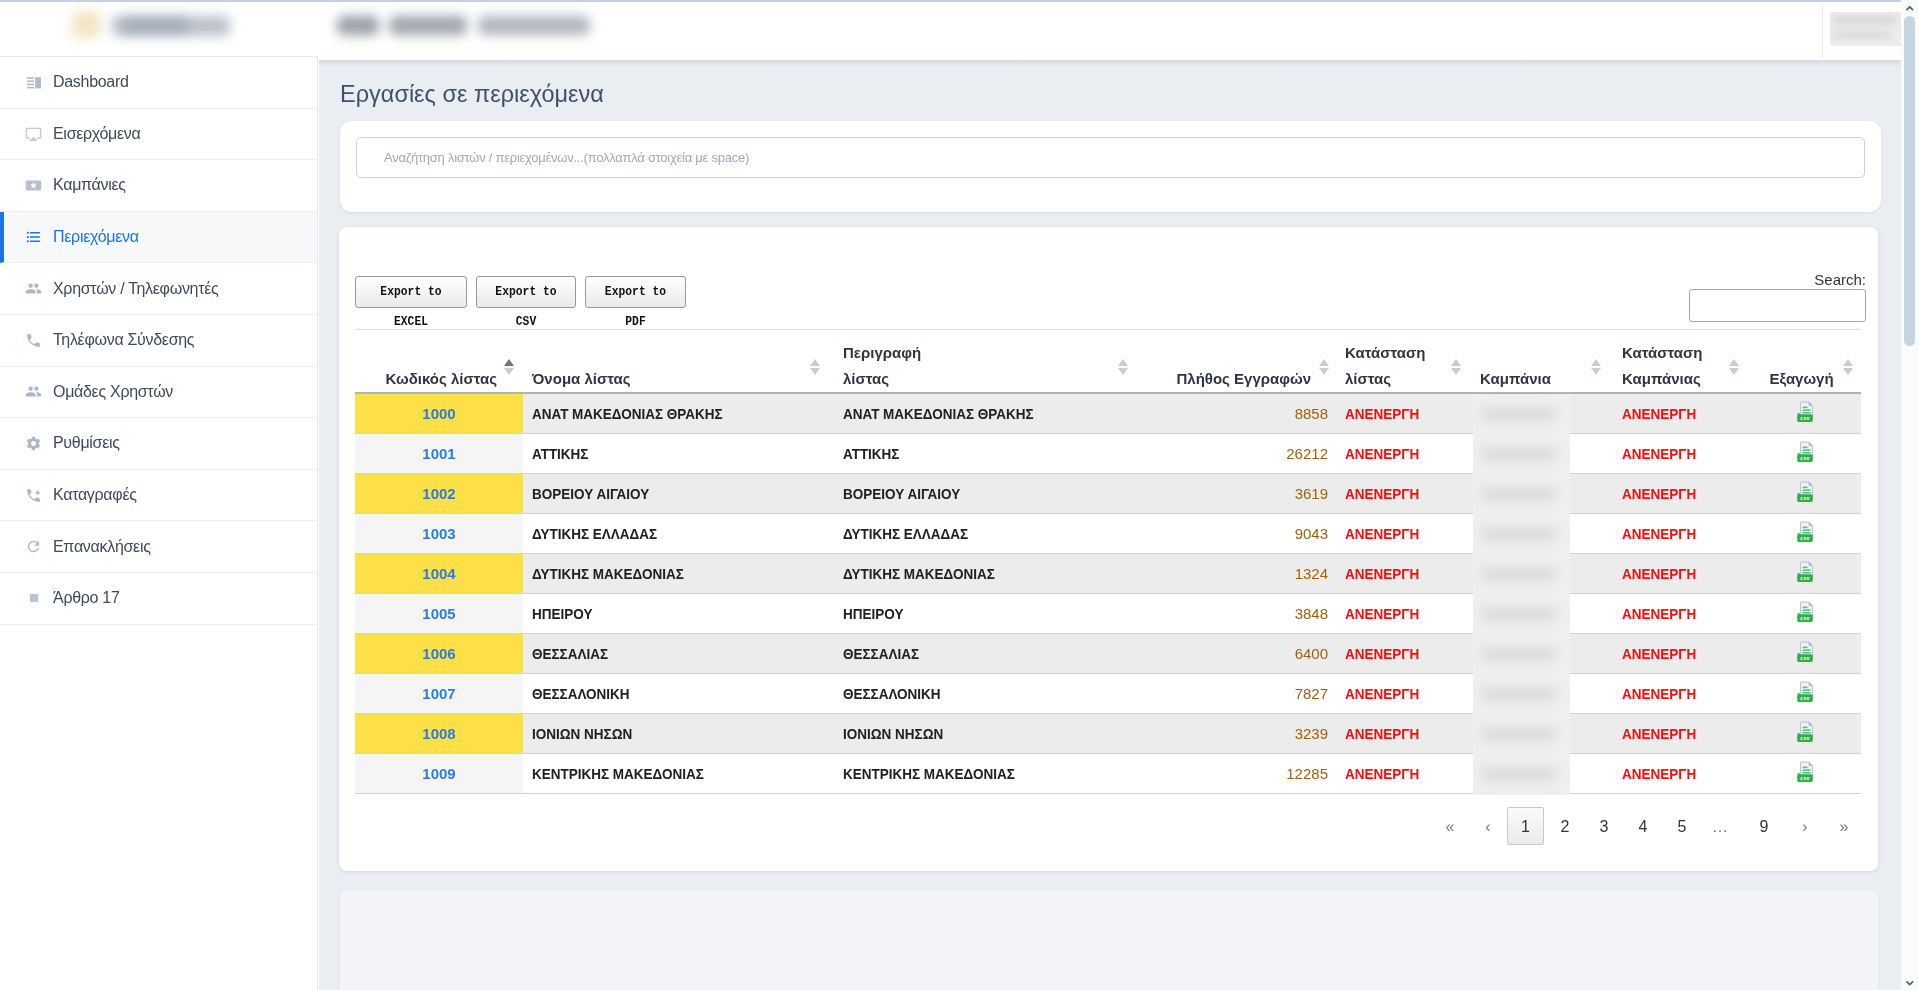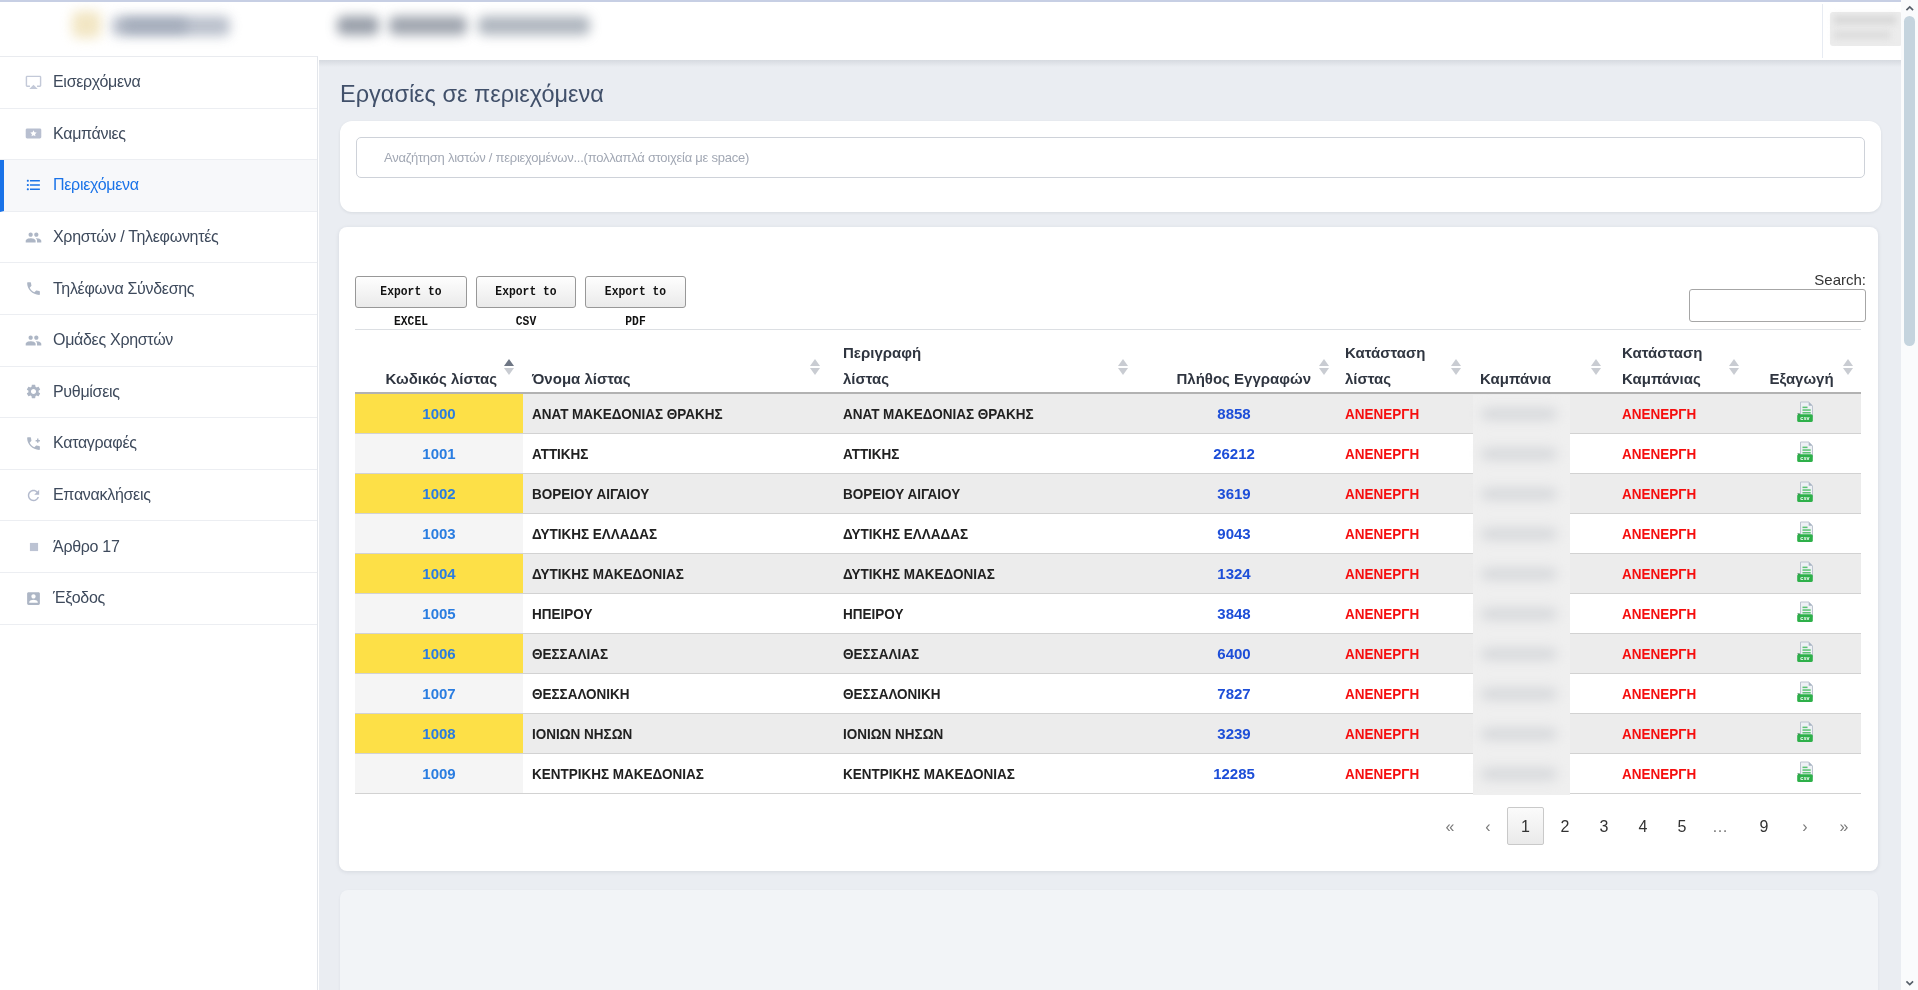--- a/index.html
+++ b/index.html
@@ -37,21 +37,21 @@
 #tbl thead th{vertical-align:bottom;font-weight:bold;color:#2f3540;border-bottom:2px solid #b2b2b2;position:relative;height:57px;box-sizing:border-box;padding:0;line-height:26px;text-align:left}
 #tbl tbody td{height:40px;box-sizing:border-box;border-bottom:1px solid #d2d2d2;padding:0;white-space:nowrap;overflow:hidden}
 tr.odd{background:#ececec}
 tr.odd td.s1{background:#fde047}
 tr.even{background:#fff}
 tr.even td.s1{background:#f5f5f5}
 #tbl td.name{font-weight:bold;color:#212121;padding-left:9px}
 #tbl td.desc{font-weight:bold;color:#212121;padding-left:8px}
 td.code{text-align:center}
 td.code a{color:#2a7de1;font-weight:600;text-decoration:none}
-#tbl td.cnt{text-align:center;font-weight:bold;color:#1d4ed8;padding-right:7px}
+#tbl td.cnt{text-align:right;font-weight:normal;color:#a16207;padding-right:7px}
 td.st{color:#f60e0e;font-weight:bold}
 .sx{display:inline-block;transform:scaleX(0.9);transform-origin:0 50%}
 .bx{display:inline-block;transform:scaleX(0.84)}
 .sorts{position:absolute;width:10px;height:16px}
 .sorts .up{position:absolute;top:0;left:0;width:0;height:0;border-left:5px solid transparent;border-right:5px solid transparent;border-bottom:7px solid #c9ccd2}
 .sorts .dn{position:absolute;top:9px;left:0;width:0;height:0;border-left:5px solid transparent;border-right:5px solid transparent;border-top:7px solid #c9ccd2}
 .sorts.asc .up{border-bottom-color:#6e7684}
 
 #band{position:absolute;left:1134px;top:168px;width:97px;height:400px;background:#efefef;z-index:3}
 .smg{position:absolute;left:8px;width:76px;height:12px;background:#d6d8db;filter:blur(6px);border-radius:6px}
@@ -358,20 +358,34 @@
   <div class="abs" style="left:1830px;top:12px;width:72px;height:34px;background:#ececec;border-radius:3px"></div>
   <div class="abs" style="left:1834px;top:16px;width:62px;height:8px;background:#d7d7d7;filter:blur(3px)"></div>
   <div class="abs" style="left:1834px;top:31px;width:56px;height:8px;background:#dcdcdc;filter:blur(3px)"></div>
 </div>
 <div id="topline"></div>
 <div id="hshadow"></div>
 <div id="sidebar">
     <ul id="menu" style="list-style:none;margin:0;padding:0">
       <li class="mi">
         <span class="ic">
+          <svg width="16" height="16" viewBox="0 0 16 16">
+            <g fill="#b3bacd">
+              <rect x="1" y="3.2" width="7" height="1.6"></rect>
+              <rect x="1" y="6.4" width="7" height="1.6"></rect>
+              <rect x="1" y="9.6" width="7" height="1.6"></rect>
+              <rect x="1" y="12.8" width="7" height="1.6"></rect>
+              <rect x="9.2" y="3.2" width="5.8" height="11.2"></rect>
+            </g>
+          </svg>
+        </span>
+        <span class="tx">Dashboard</span>
+      </li>
+      <li class="mi">
+        <span class="ic">
           <svg width="18" height="18" viewBox="0 0 24 24" fill="#c3c9d8">
             <path d="M6 22h12l-6-6-6 6zM21 3H3c-1.1 0-2 .9-2 2v12c0 1.1.9 2 2 2h4v-2H3V5h18v12h-4v2h4c1.1 0 2-.9 2-2V5c0-1.1-.9-2-2-2z"></path>
           </svg>
         </span>
         <span class="tx">Εισερχόμενα</span>
       </li>
       <li class="mi">
         <span class="ic">
           <svg width="17" height="17" viewBox="0 0 24 24" fill="#b8bfd0">
             <path fill-rule="evenodd" d="M21 5H3c-1.1 0-2 .9-2 2v10c0 1.1.9 2 2 2h18c1.1 0 2-.9 2-2V7c0-1.1-.9-2-2-2zm-9 2.5l1.35 2.9 3.15.35-2.35 2.15.65 3.1-2.8-1.6-2.8 1.6.65-3.1-2.35-2.15 3.15-.35L12 7.5z" clip-rule="evenodd"></path>
@@ -435,28 +449,20 @@
         </span>
         <span class="tx">Επανακλήσεις</span>
       </li>
       <li class="mi">
         <span class="ic">
           <svg width="14" height="14" viewBox="0 0 24 24" fill="#bcc3d3">
             <path d="M5 5h14v14H5z"></path>
           </svg>
         </span>
         <span class="tx">Άρθρο 17</span>
-      </li>
-      <li class="mi">
-        <span class="ic">
-          <svg width="17" height="17" viewBox="0 0 24 24" fill="#adb6c5">
-            <path d="M3 5v14c0 1.1.9 2 2 2h14c1.1 0 2-.9 2-2V5c0-1.1-.9-2-2-2H5c-1.1 0-2 .9-2 2zm12 4c0 1.66-1.34 3-3 3s-3-1.34-3-3 1.34-3 3-3 3 1.34 3 3zm-9 8c0-2 4-3.1 6-3.1s6 1.1 6 3.1v1H6v-1z"></path>
-          </svg>
-        </span>
-        <span class="tx">Έξοδος</span>
       </li>
     </ul>
   </div>
 <div id="sbar">
   <svg class="chev" style="top:4px" viewBox="0 0 10 10">
       <path d="M1.5 6.5 L5 3 L8.5 6.5" stroke="#565e68" stroke-width="1.7" fill="none"></path>
     </svg>
   <div id="sthumb"></div>
   <svg class="chev" style="top:978px" viewBox="0 0 10 10">
       <path d="M1.5 3.5 L5 7 L8.5 3.5" stroke="#565e68" stroke-width="1.7" fill="none"></path>

